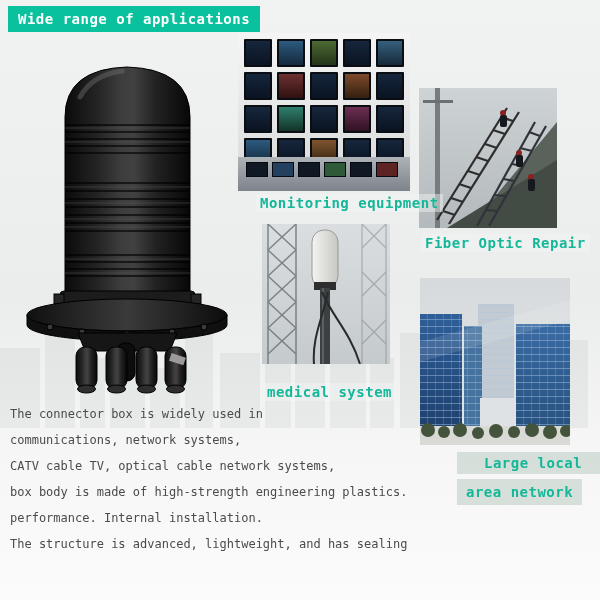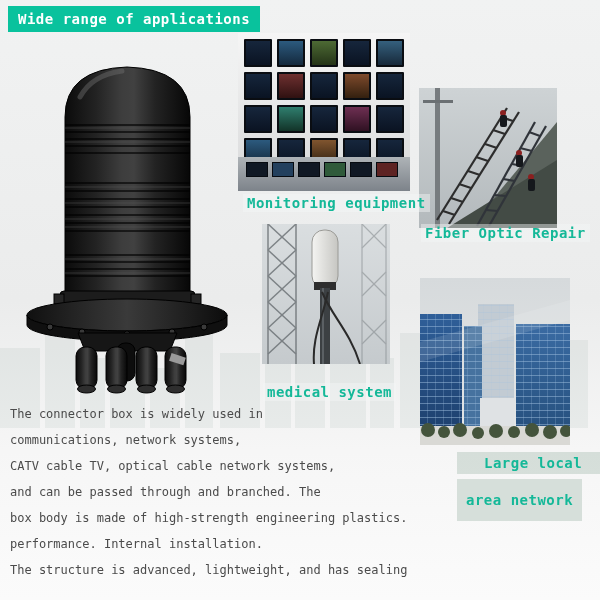--- a/index.html
+++ b/index.html
@@ -17,25 +17,25 @@
   .photo{position:absolute;overflow:hidden;z-index:1;}
   .photo-monitoring{left:238px;top:33px;width:172px;height:158px;background:linear-gradient(#f5f5f5,#d7d8d9);}
   .photo-repair{left:419px;top:88px;width:138px;height:140px;}
   .photo-medical{left:262px;top:224px;width:128px;height:140px;}
   .photo-network{left:420px;top:278px;width:150px;height:167px;}
   .product{position:absolute;left:20px;top:55px;width:215px;height:345px;z-index:2;}
   .caption{
     position:absolute;z-index:4;color:#14b898;font-size:14px;font-weight:bold;
     letter-spacing:.5px;background:rgba(244,247,246,.45);padding:1px 4px;white-space:nowrap;
   }
-  .cap-monitoring{left:243px;top:194px;text-align:center;}
-  .cap-repair{left:421px;top:224px;}
+  .cap-monitoring{left:256px;top:194px;text-align:center;}
+  .cap-repair{left:421px;top:234px;}
   .cap-medical{left:263px;top:366px;margin-top:17px;}
   .cap-net1{left:457px;top:452px;background:rgba(209,220,214,.9);padding:3px 27px;}
-  .cap-net2{left:457px;top:479px;background:rgba(209,220,214,.9);padding:13px 9px;}
+  .cap-net2{left:457px;top:479px;background:rgba(209,220,214,.9);padding:5px 9px;}
   .desc{
     position:absolute;left:10px;top:401px;z-index:3;color:#4b4b4b;
     font-size:12px;line-height:26px;white-space:nowrap;
   }
   
   .mgrid{display:grid;grid-template-columns:repeat(5,1fr);gap:5px;padding:6px 6px 0 6px;}
   .scr{height:24px;background:linear-gradient(#16263c,#0a1322);border:2px solid #0a0d12;border-radius:1px;}
   .scr:nth-child(2){background:linear-gradient(#2c5a7e,#14293d);}
   .scr:nth-child(3){background:linear-gradient(#4d6a34,#243317);}
   .scr:nth-child(5){background:linear-gradient(#35607e,#17293a);}
@@ -341,19 +341,18 @@
       </g>
     </svg>
   </div>
   <span class="caption cap-net1">Large local</span>
   <span class="caption cap-net2">area network</span>
 
   <div class="desc">
     <div>The connector box is widely used in</div>
     <div>communications, network systems,</div>
     <div>CATV cable TV, optical cable network systems,</div>
-    <div>and can be passed through and branched. The</div>
     <div>box body is made of high-strength engineering plastics.</div>
     <div>performance. Internal installation.</div>
     <div>The structure is advanced, lightweight, and has sealing</div>
   </div>
 
 </div>
 
 </body></html>

